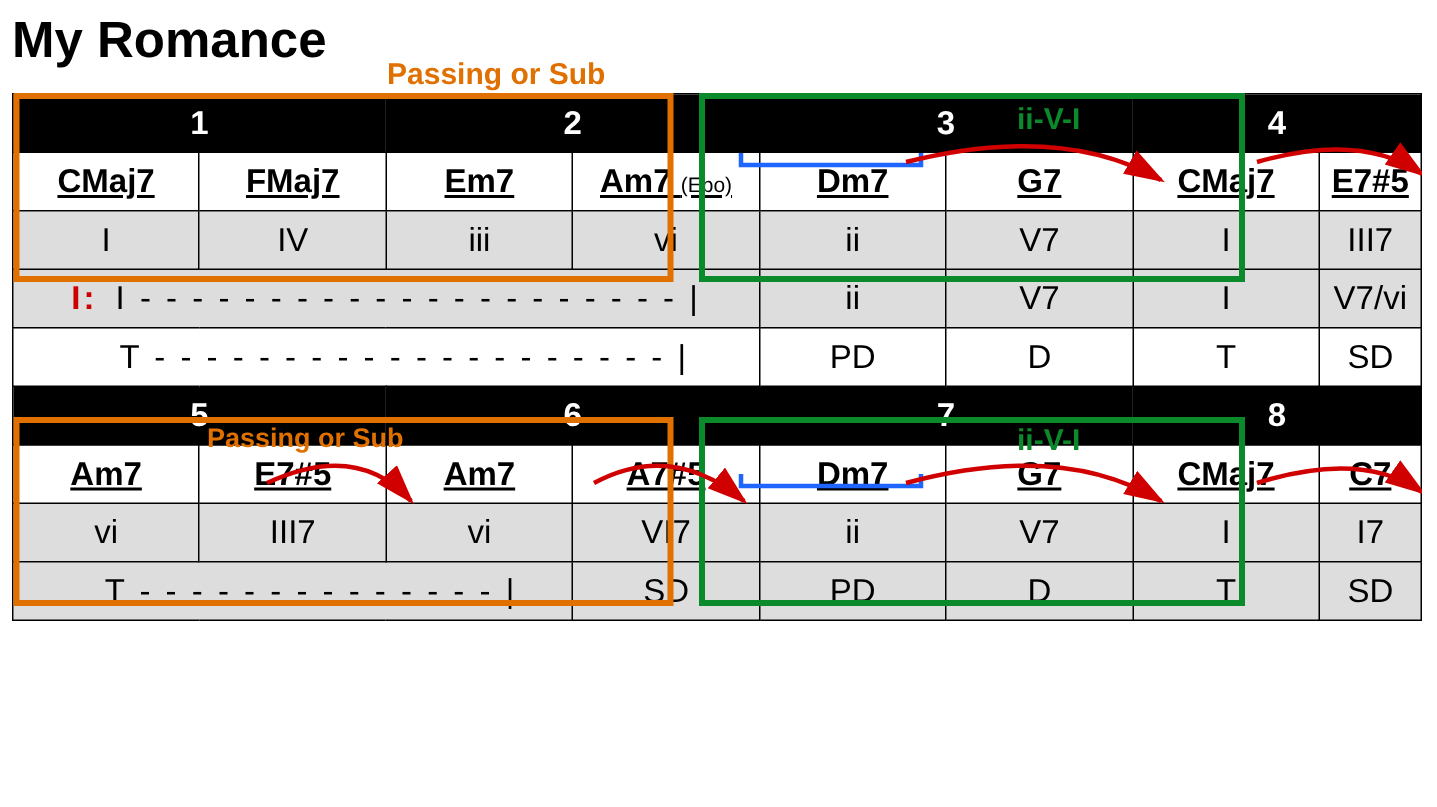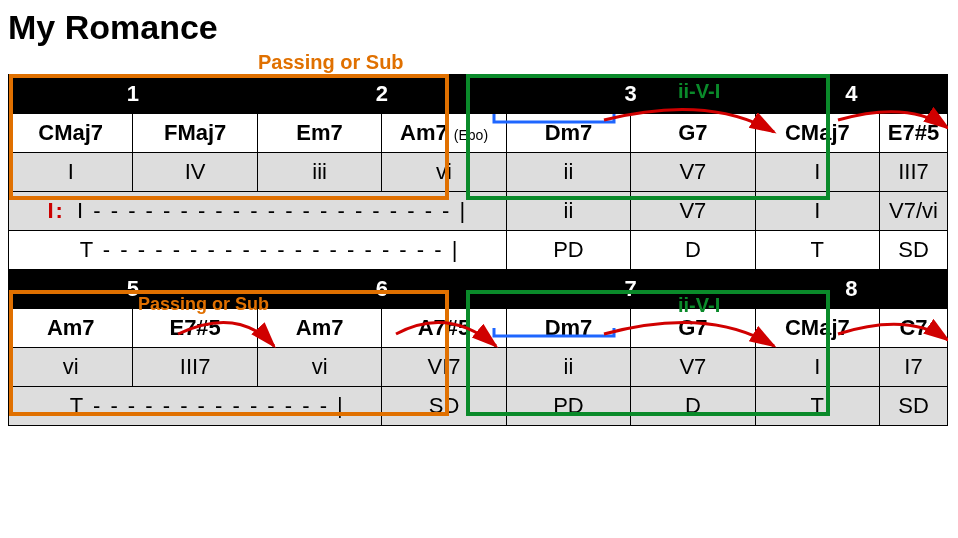--- a/index.html
+++ b/index.html
@@ -6,21 +6,21 @@
   body {
     margin: 0;
     padding: 8px;
     font-family: Arial, Helvetica, sans-serif;
     background: #fff;
     width: 958px;
   }
   .title {
     font-size: 34px;
     font-weight: bold;
-    margin-bottom: 14px;
+    margin-bottom: 2px;
   }
   .sub-label {
     color: #e07000;
     font-weight: bold;
     font-size: 20px;
     margin-left: 250px;
     margin-top: -10px;
   }
   .wrap {
     position: relative;
@@ -38,21 +38,21 @@
     height: 38px;
     vertical-align: middle;
     white-space: nowrap;
   }
   .grid .barheader {
     background: #000;
     color: #fff;
     font-weight: bold;
     font-size: 22px;
   }
-  .chord { font-weight: bold; font-size: 22px; }
+  .chord { font-weight: bold; font-size: 22px; text-decoration: underline; }
   .sub   { font-size: 14px; font-weight: normal; }
   .roman { font-size: 20px; }
   .shade { background: #ddd; }
   .key   { color: #c00; font-weight: bold; padding-right: 4px; }
   .leftlbl { text-align: left; padding-left: 10px; }
   .dash  { letter-spacing: 2px; font-family: Arial; }
 
   
   .over {
     position: absolute;

